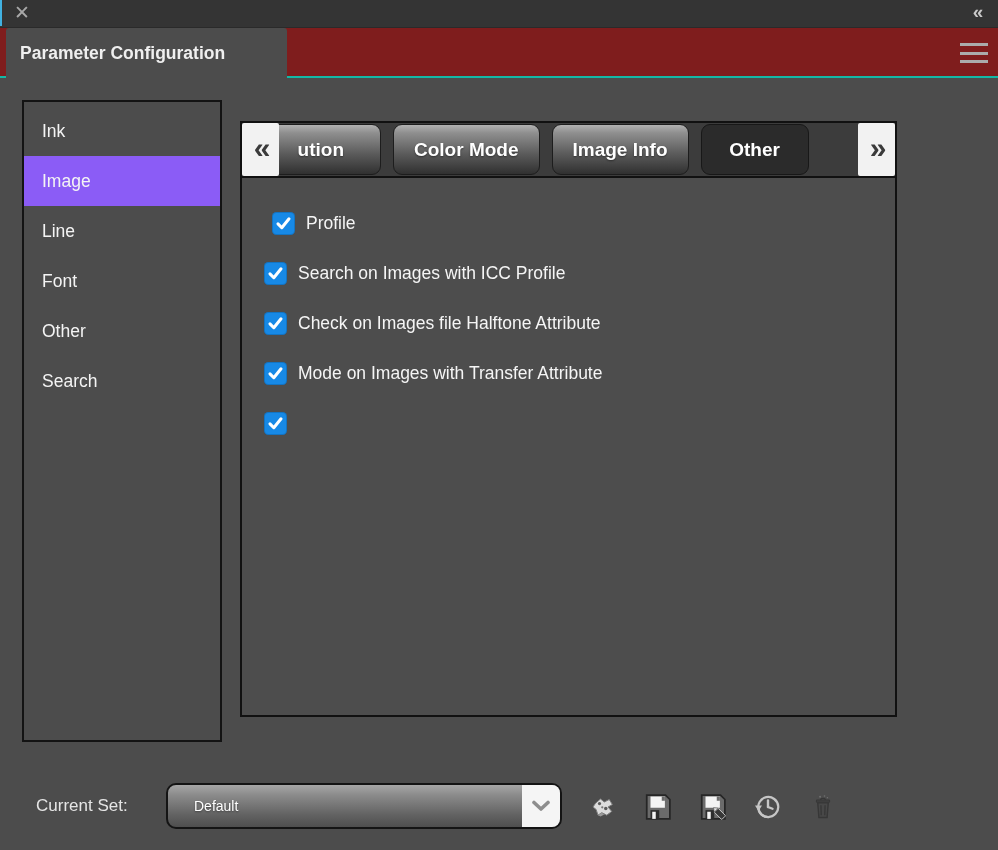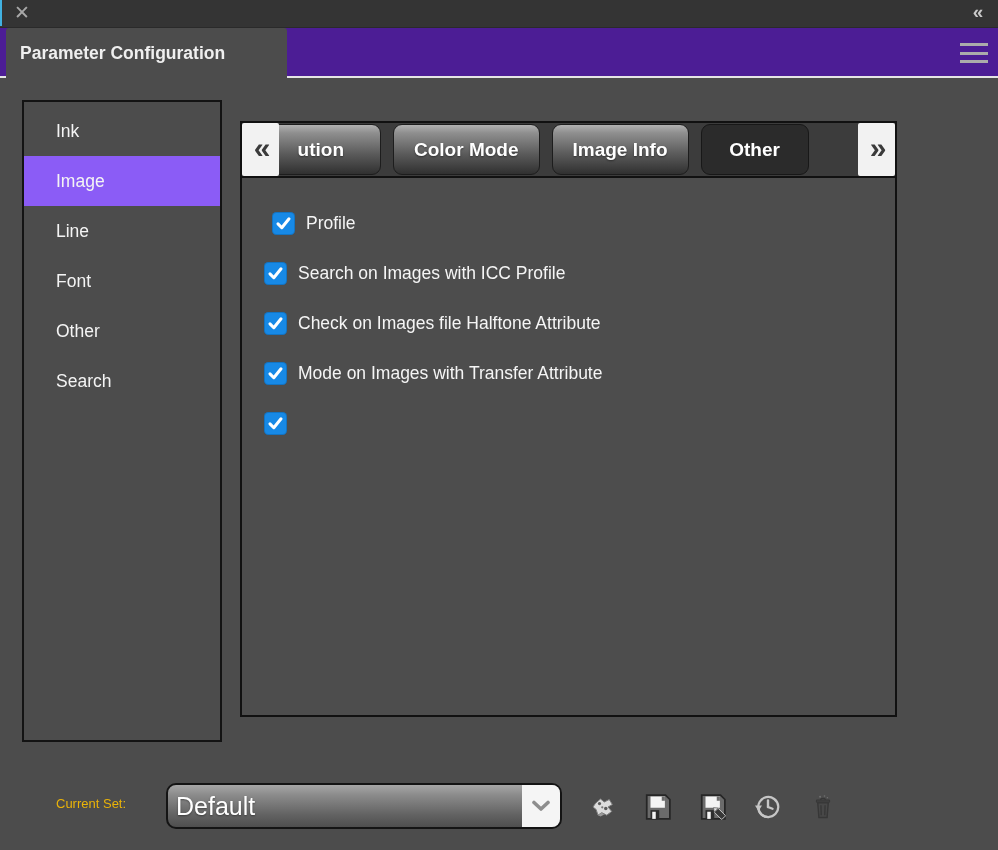--- a/index.html
+++ b/index.html
@@ -28,42 +28,42 @@
   }
   .collapse-btn{
     position:absolute; right:8px; top:0; width:26px; height:26px;
     color:#c9c9c9; font-size:19px; font-weight:700; line-height:24px; text-align:center;
     letter-spacing:-2px;
   }
 
   
   .header-row{
     position:absolute; left:0; top:28px; width:998px; height:50px;
-    background:#4c1d95; border-bottom:2px solid #e5e5e5;
+    background:#7f1d1d; border-bottom:2px solid #14b8a6;
   }
   .panel-title-tab{
     position:absolute; left:6px; top:0; width:281px; height:50px;
     background:#4c4c4c; border-radius:3px 3px 0 0;
     display:flex; align-items:center; padding-left:14px;
     font-size:17.5px; font-weight:700; color:#efefef;
   }
   .menu-icon{
     position:absolute; right:10px; top:15px; width:28px; height:20px;
     display:flex; flex-direction:column; justify-content:space-between;
     cursor:pointer;
   }
   .menu-icon span{ display:block; width:28px; height:3px; background:#ababab; }
 
   
   .sidebar{
     position:absolute; left:22px; top:100px; width:200px; height:642px;
     border:2px solid #131313; background:#4c4c4c; padding-top:4px;
   }
   .side-item{
-    height:50px; display:flex; align-items:center; padding-left:32px;
+    height:50px; display:flex; align-items:center; padding-left:18px;
     font-size:17.5px; color:#f4f4f4; cursor:pointer;
   }
   .side-item.selected{ background:#8b5cf6; }
 
   
   .panel-wrap{
     position:absolute; left:240px; top:121px; width:657px; height:596px;
     border:2px solid #111;
     display:flex; flex-direction:column;
   }
@@ -106,31 +106,31 @@
   .checkbox{
     width:23px; height:23px; border-radius:4.5px; background:#1789e6;
     flex:none; display:flex; align-items:center; justify-content:center;
     cursor:pointer; box-shadow:inset 0 0 0 1px rgba(0,0,0,.15);
   }
   .checkbox svg{ display:block; }
   .opt-label{ margin-left:11px; font-size:17.5px; color:#f5f5f5; }
 
   
   .footer-label{
-    position:absolute; left:56px; top:796px; font-size:13px; color:#eab308;
+    position:absolute; left:36px; top:796px; font-size:17px; color:#e5e5e5;
   }
   .set-select{
     position:absolute; left:166px; top:783px; width:396px; height:46px;
     border:2px solid #141414; border-radius:10px; overflow:hidden;
     display:flex; cursor:pointer;
     background:linear-gradient(180deg,#a6a6a6 0%, #8a8a8a 25%, #636363 70%, #4e4e4e 100%);
   }
   .set-select .value{
-    flex:1; display:flex; align-items:center; padding-left:8px;
-    font-size:25px; color:#fff; text-shadow:0 1px 2px rgba(0,0,0,.4);
+    flex:1; display:flex; align-items:center; padding-left:26px;
+    font-size:14px; color:#fff; text-shadow:0 1px 2px rgba(0,0,0,.4);
   }
   .set-select .arrow-box{
     width:38px; flex:none; background:#f5f5f5;
     display:flex; align-items:center; justify-content:center;
   }
   .footer-icons{
     position:absolute; left:586px; top:789px; width:270px; height:36px;
     display:flex; align-items:center;
   }
   .ficon{

